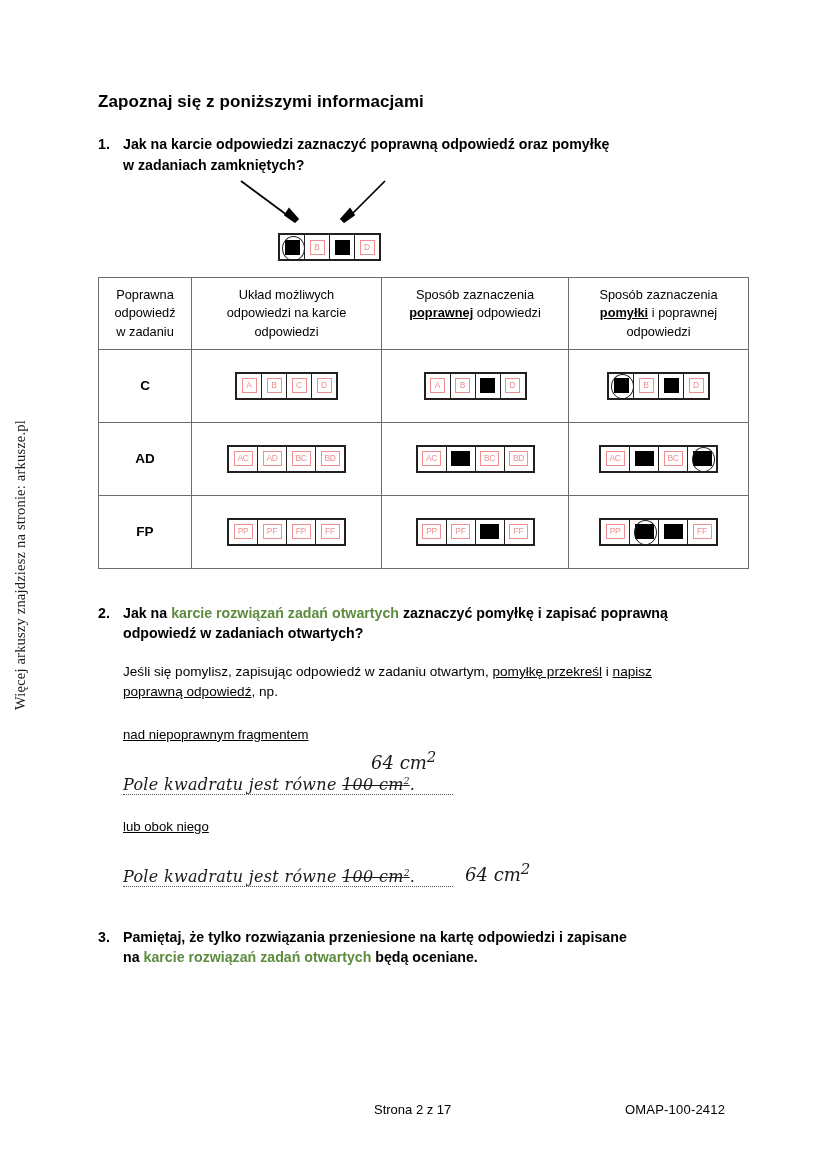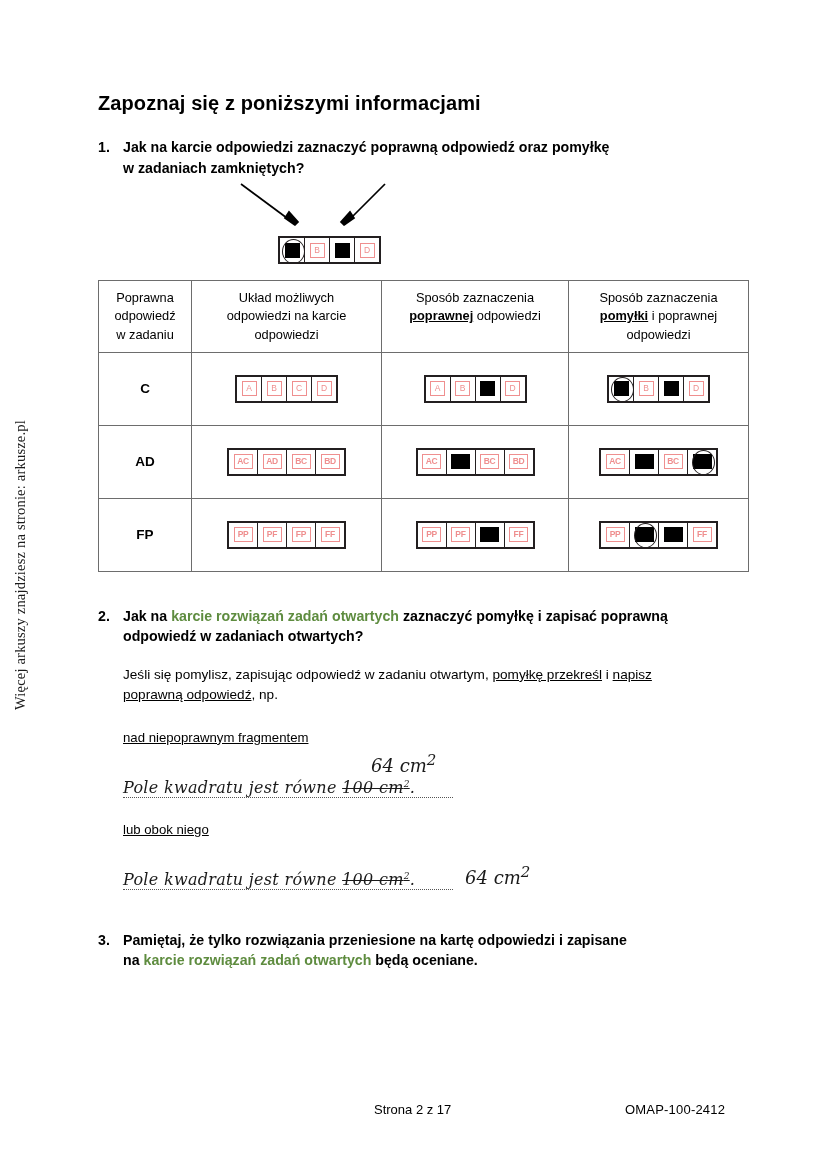--- a/index.html
+++ b/index.html
@@ -32,21 +32,21 @@
 
   
   .page {
     position: absolute;
     left: 98px;
     top: 0;
     width: 652px;
   }
 
   .h-title {
-    font-size: 20px;
+    font-size: 17px;
     font-weight: bold;
     margin: 0;
     padding-top: 92px;
     letter-spacing: .1px;
   }
 
   .item {
     display: flex;
     align-items: flex-start;
     font-size: 14.2px;
@@ -88,21 +88,21 @@
     line-height: 0;
   }
   .boxrow .cell {
     width: 24px; height: 24px;
     border-right: 1.6px solid #231f20;
     display: flex; align-items: center; justify-content: center;
     position: relative;
     background: #fff;
   }
   .boxrow .cell:last-child { border-right: none; }
-  .boxrow.wide .cell { width: 28px; font-weight: bold; }
+  .boxrow.wide .cell { width: 28px; }
 
   .inner {
     width: 15px; height: 15px;
     border: 1.6px solid #ef8f8f;
     color: #ef8f8f;
     font-size: 8.5px;
     line-height: 13px;
     text-align: center;
     font-family: "Liberation Sans", sans-serif;
     letter-spacing: -.3px;

